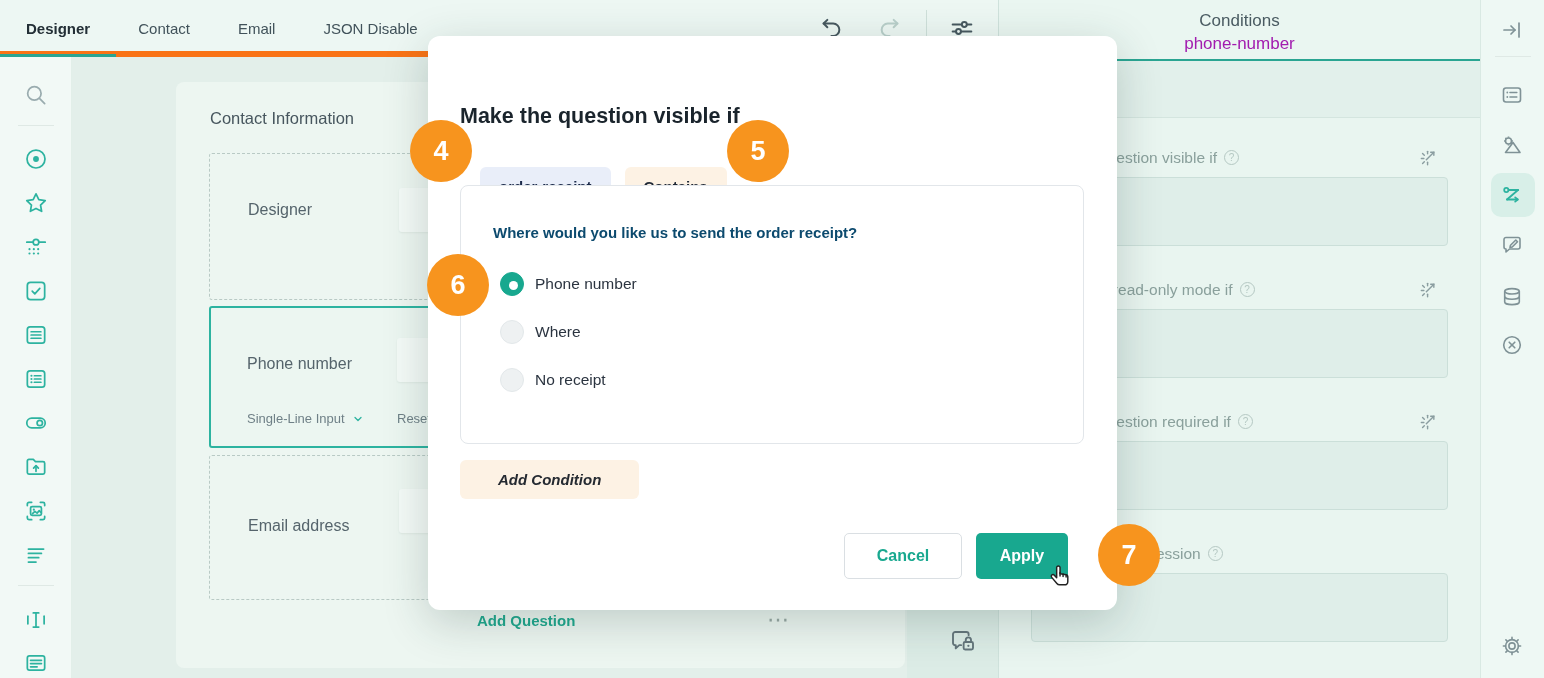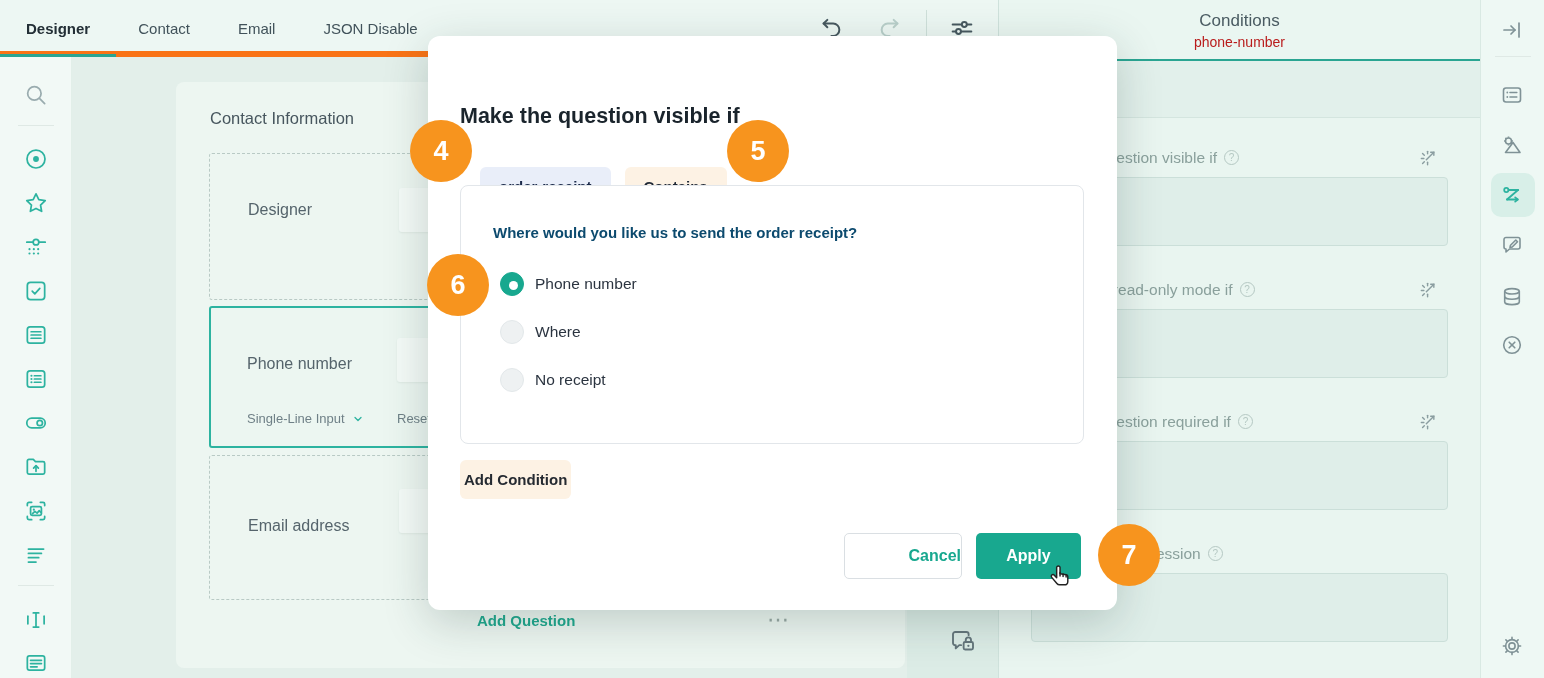--- a/index.html
+++ b/index.html
@@ -35,21 +35,21 @@
   .qinput { position:absolute; height:44px; width:460px; background:#f4faf7; border-radius:3px; box-shadow:0 1px 2px rgba(60,90,80,.08); }
   .qtype { position:absolute; font-size:13px; color:#6f8087; display:flex; align-items:center; gap:7px; }
   .add-question { position:absolute; left:405px; top:555px; font-size:15px; font-weight:700; color:#1fa88e; cursor:pointer; }
   .more-dots { position:absolute; left:695px; top:550px; font-size:22px; color:#98a8a3; cursor:pointer; }
   .bubble-lock { position:absolute; left:876px; top:570px; width:30px; height:30px; color:#64757b; cursor:pointer; }
 
   
   .rpanel { position:absolute; left:998px; top:0; width:482px; height:678px; background:#e9f5f0; border-left:1px solid #cfe2dc; }
   .rp-header { position:relative; height:61px; background:#eaf6f1; border-bottom:2px solid #2aa592; text-align:center; }
   .rp-title { padding-top:11px; font-size:17px; color:#4a5b62; }
-  .rp-sub { padding-top:3px; font-size:14px; color:#b91c1c; }
+  .rp-sub { padding-top:3px; font-size:17px; color:#a21caf; }
   .rp-search { height:57px; background:#e2f0eb; border-bottom:1px solid #d4e5df; display:flex; align-items:center; padding-left:32px; }
   .rp-search input { border:none; outline:none; background:transparent; font-size:15px; color:#5c6e74; width:380px; font-family:"Liberation Sans",sans-serif; }
   .rp-search input::placeholder { color:#9fb0ad; }
   .rp-body { position:absolute; left:32px; top:148px; width:417px; }
   .field { margin-bottom:30px; }
   .field-label { position:relative; height:19px; display:flex; align-items:center; gap:7px; font-size:15.5px; color:#8aa09c; margin-bottom:10px; }
   .help { width:15px; height:15px; border:1px solid #b5c8c3; border-radius:50%; color:#b5c8c3; font-size:10px; display:flex; align-items:center; justify-content:center; }
   .wand { position:absolute; right:10px; top:0; width:20px; height:20px; color:#8a9da0; cursor:pointer; }
   .fta { width:417px; height:69px; background:#dfeee9; border:1px solid #cbdfd9; border-radius:4px; resize:none; }
 
@@ -67,24 +67,24 @@
   .chip { height:39px; display:flex; align-items:center; padding:0 19px; border-radius:6px; font-size:15px; font-weight:700; color:#1e2735; cursor:pointer; }
   .chip.blue { background:#e9eef9; color:#1b2a4a; }
   .chip.cream { background:#fdf2e4; }
   .preview { position:absolute; left:32px; top:149px; width:624px; height:259px; background:#fff; border:1px solid #e2e6ea; border-radius:8px; }
   .pv-question { position:absolute; left:32px; top:38px; font-size:15px; font-weight:700; color:#0c4a6e; }
   .pv-row { position:absolute; left:39px; display:flex; align-items:center; gap:11px; cursor:pointer; }
   .radio { width:24px; height:24px; border-radius:50%; background:#eef1f2; border:1px solid #e3e8ea; position:relative; }
   .radio.on { background:#18a88f; border-color:#18a88f; }
   .radio.on::after { content:""; position:absolute; left:7.5px; top:7.5px; width:9px; height:9px; border-radius:50%; background:#fff; }
   .pv-opt { font-size:15.5px; color:#2b3440; }
-  .add-cond { position:absolute; left:32px; top:424px; height:39px; padding:0 4px; background:#fdf2e4; border:none; border-radius:6px; font-size:15px; font-weight:700; color:#252a31; cursor:pointer; font-family:"Liberation Sans",sans-serif; }
+  .add-cond { position:absolute; left:32px; top:424px; height:39px; padding:0 38px; background:#fdf2e4; border:none; border-radius:6px; font-size:15px; font-weight:700; color:#252a31; cursor:pointer; font-family:"Liberation Sans",sans-serif;font-style:italic; }
   .btn { position:absolute; top:497px; height:46px; border-radius:5px; font-size:16px; font-weight:700; cursor:pointer; font-family:"Liberation Sans",sans-serif; }
-  .btn.cancel { left:416px; width:118px; background:#fff; border:1px solid #dadfe3; color:#18a88f;text-align:right; }
-  .btn.apply { left:548px; width:105px; background:#18a88f; border:none; color:#fff; }
+  .btn.cancel { left:416px; width:118px; background:#fff; border:1px solid #dadfe3; color:#18a88f; }
+  .btn.apply { left:548px; width:92px; background:#18a88f; border:none; color:#fff; }
 
   
   .badge { position:absolute; width:62px; height:62px; border-radius:50%; background:#f7941e; color:#fff; font-size:27px; font-weight:700; display:flex; align-items:center; justify-content:center; z-index:40; }
   .cursor { position:absolute; left:1048px; top:563px; width:27px; height:27px; z-index:50; }
 </style>
 </head>
 <body>
 
 <div id="app">
 

